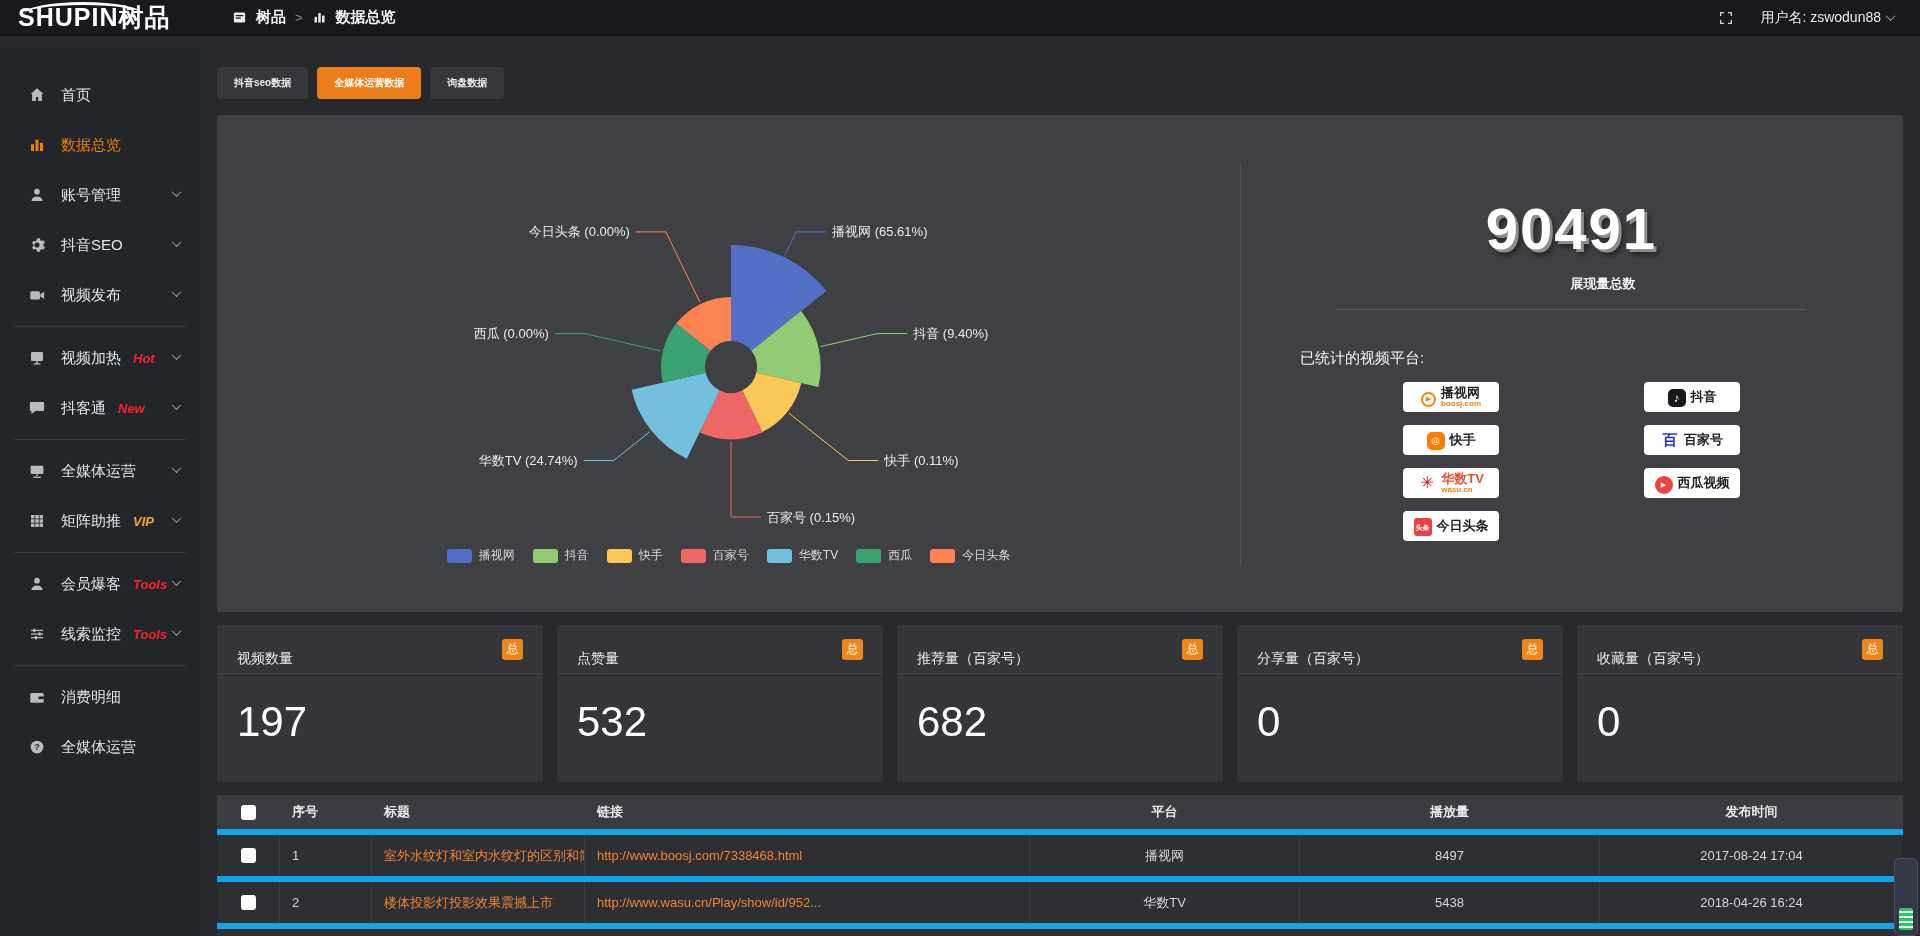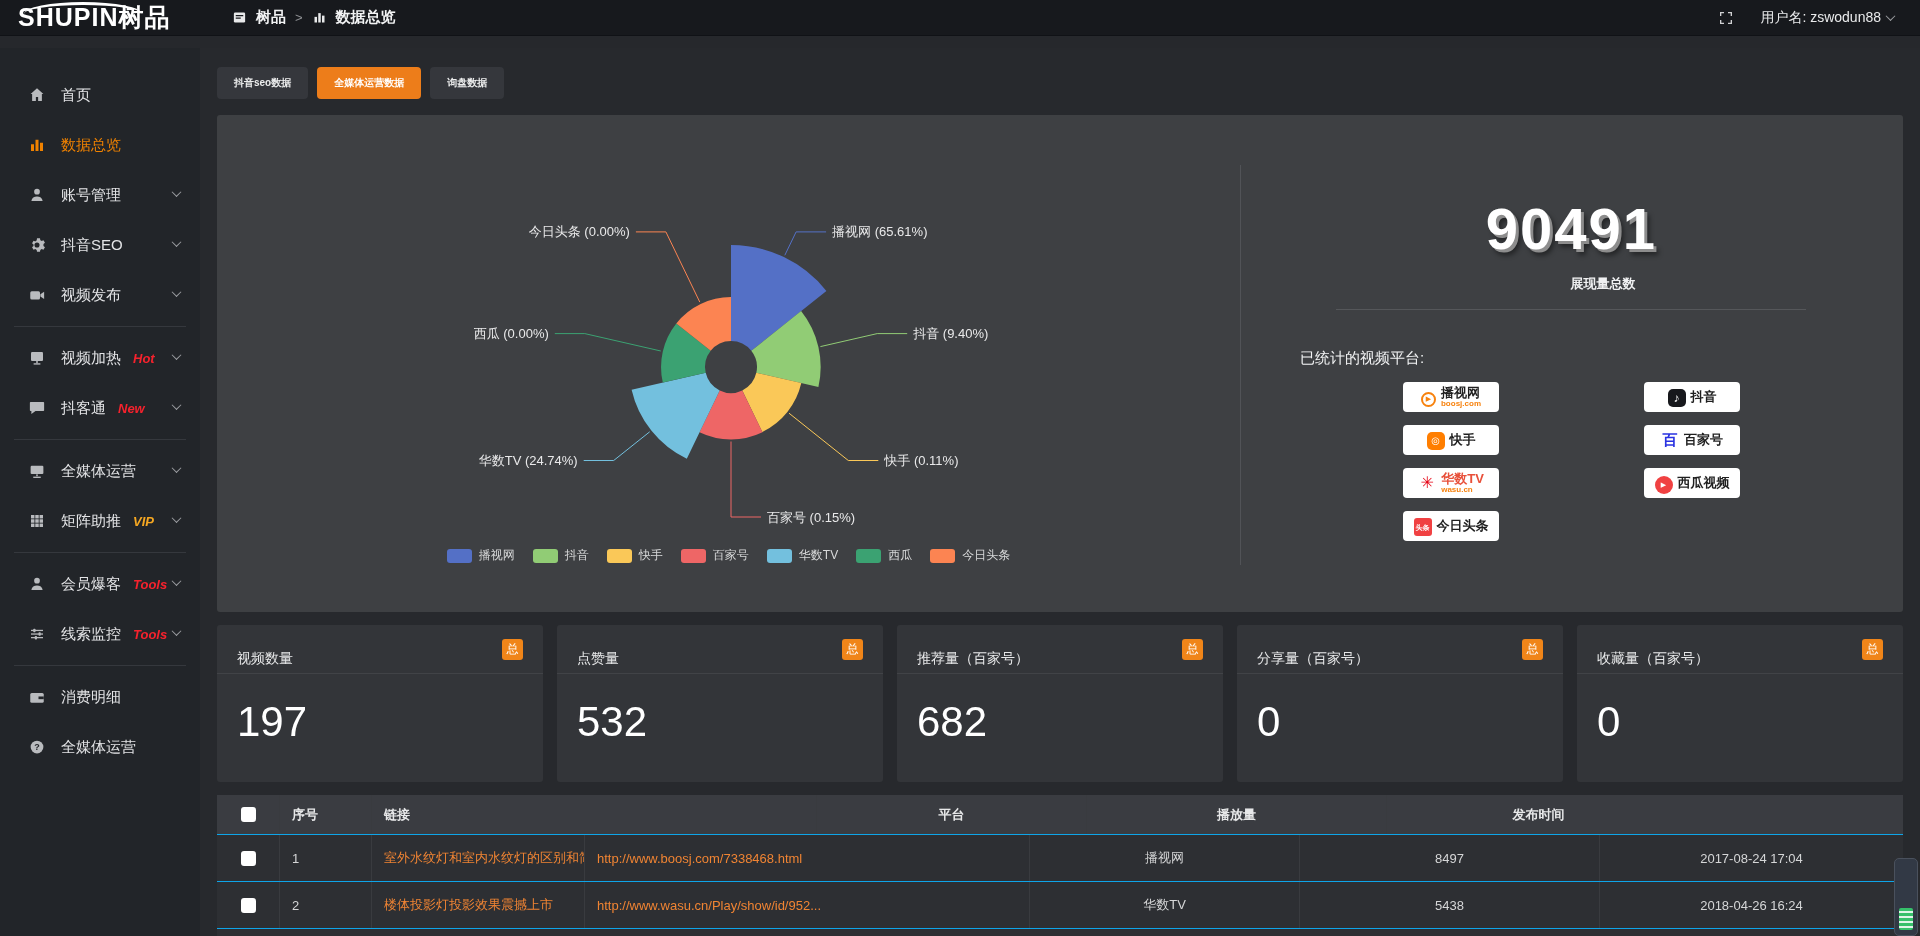--- a/index.html
+++ b/index.html
@@ -81,21 +81,21 @@
   .cards { position:absolute; left:17px; top:577px; width:1686px; height:157px; display:flex; gap:14px; }
   .card { flex:1; background:#333539; border-radius:3px; overflow:hidden; }
   .card-head { height:49px; display:flex; align-items:center; justify-content:space-between;
     padding:0 20px; border-bottom:1px solid #414347; }
   .card-title { font-size:14px; color:#e8e9ea;margin-top:20px; }
   .zong { width:21px; height:21px; background:#f08519; color:#fff; border-radius:3px; font-size:12px;
     display:flex; align-items:center; justify-content:center; cursor:pointer; }
   .card-val { padding:24px 20px 0; font-size:42px; font-weight:500; color:#fff; }
 
   .dtable { position:absolute; left:17px; top:747px; width:1686px; }
-  .t-row { display:flex; background:#2d2f33; border-bottom:1px solid #0ea5e9; height:47px; }
+  .t-row { display:flex; background:#2d2f33; border-bottom:6px solid #0ea5e9; height:47px; }
   .t-row.head { background:#3a3c41; height:40px; }
   .t-cell { display:flex; align-items:center; padding:0 12px; font-size:13px; color:#d5d6d7;
     border-right:1px solid #393b3f; overflow:hidden; white-space:nowrap; }
   .t-cell:last-child { border-right:none; }
   .t-cell.c { justify-content:center; }
   .t-row.head .t-cell { color:#e7e8e9; font-weight:bold; }
   .t-cell.orange { color:#f08433; }
   .cbox { width:15px; height:15px; background:#fff; border-radius:3px; display:inline-block; cursor:pointer; }
 
   .float-widget { position:absolute; right:2px; top:858px; width:24px; height:78px; background:#323945;
@@ -449,20 +449,21 @@
         <div class="card-val">0</div>
       </div>
     </div>
 
   <div class="dtable">
       <div class="t-row head">
         <div class="t-cell c" style="width: 63px; flex: 0 0 63px;">
           <span class="cbox"></span>
         </div>
         <div class="t-cell " style="width: 92px; flex: 0 0 92px;">序号</div>
+        <div class="t-cell " style="width: 213px; flex: 0 0 213px;">标题</div>
         <div class="t-cell " style="width: 445px; flex: 0 0 445px;">链接</div>
         <div class="t-cell c" style="width: 270px; flex: 0 0 270px;">平台</div>
         <div class="t-cell c" style="width: 300px; flex: 0 0 300px;">播放量</div>
         <div class="t-cell c" style="width: 303px; flex: 0 0 303px;">发布时间</div>
       </div>
       <div class="t-row">
         <div class="t-cell c" style="width: 63px; flex: 0 0 63px;">
           <span class="cbox"></span>
         </div>
         <div class="t-cell " style="width: 92px; flex: 0 0 92px;">1</div>

